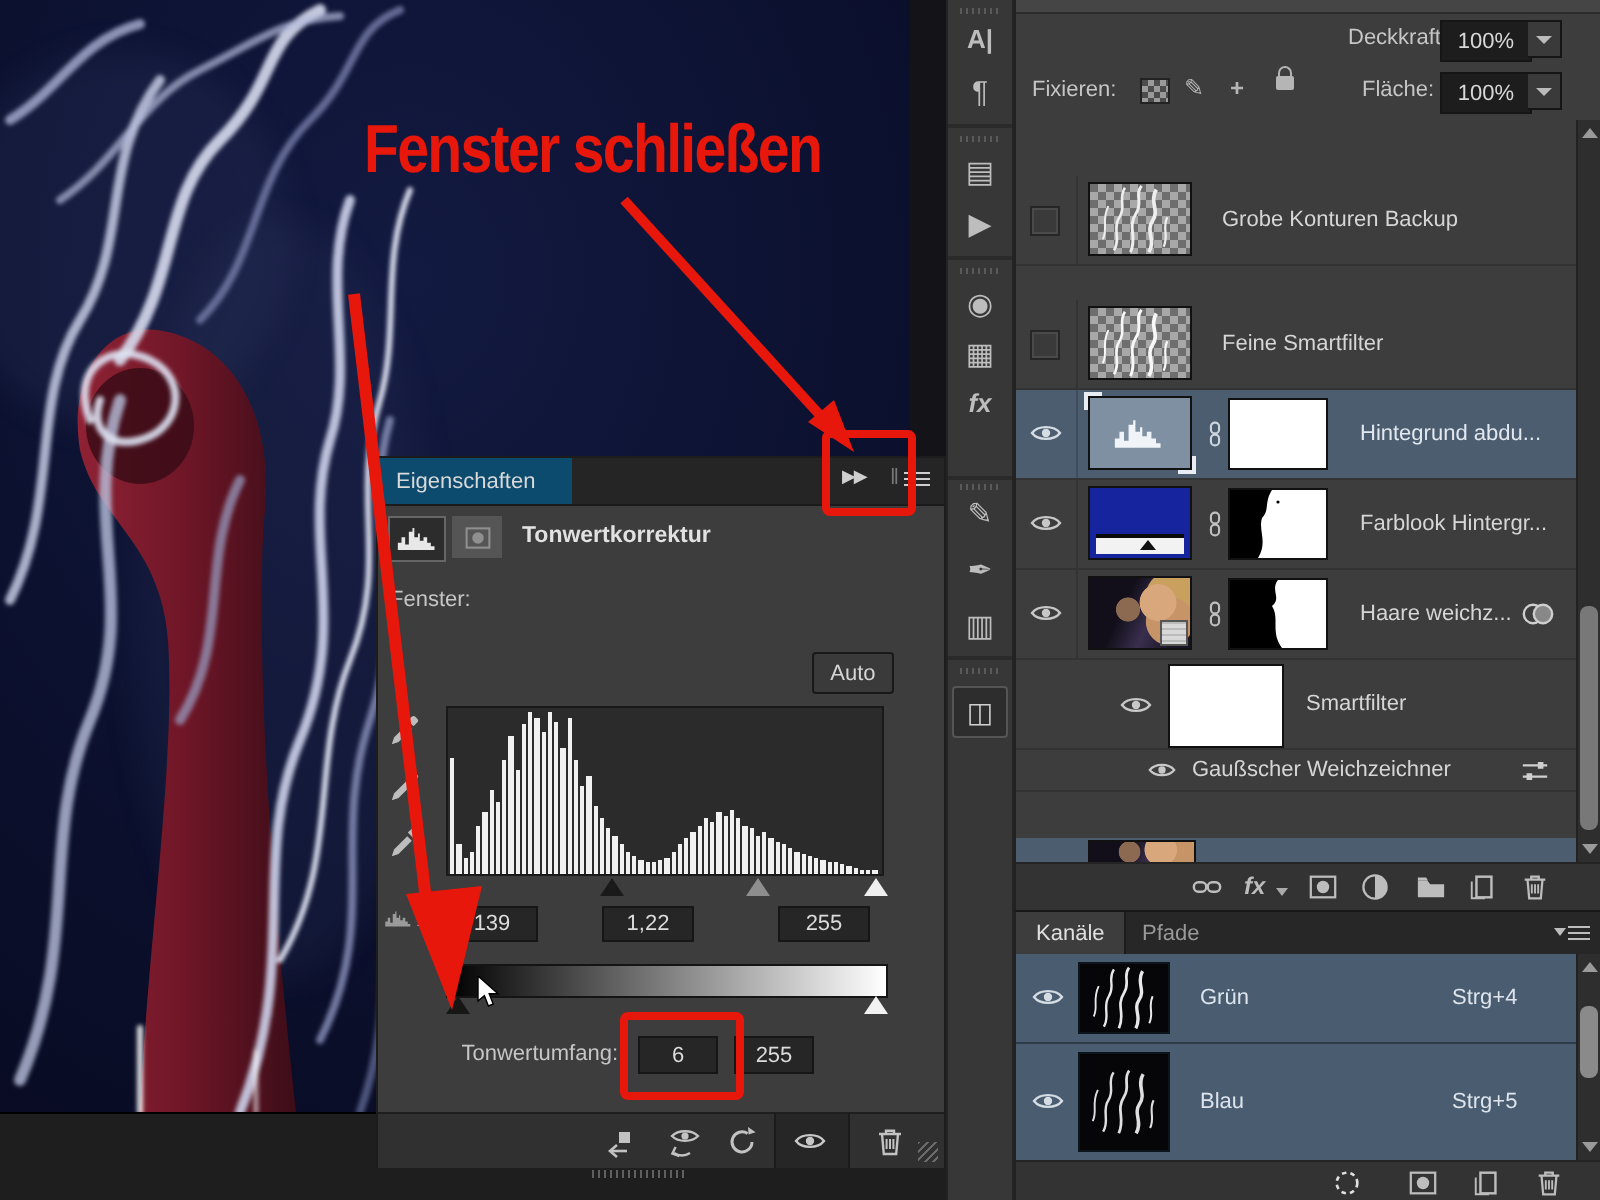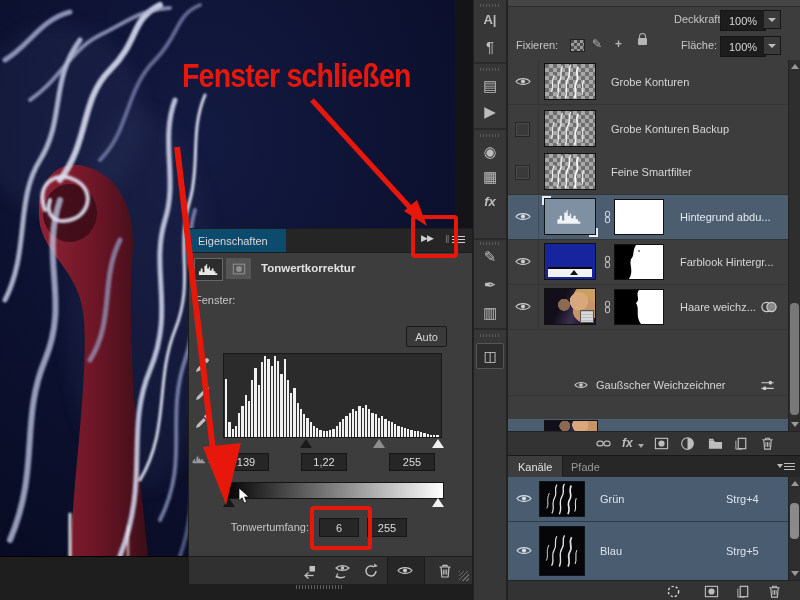--- a/index.html
+++ b/index.html
@@ -487,35 +487,22 @@
     <div class="abs lock-ic" style="left:107px;font-weight:700">+</div>
     <div id="lock-lock" class="abs"></div>
     <div id="fill-label" class="abs panel-label">Fläche:</div>
     <div id="fill-val" class="abs val-combo">100%</div>
     <div id="fill-arrow" class="abs drop-arrow">
         <i></i>
       </div>
 
     <div id="layer-list" class="abs">
 
-      <div class="abs lrow" style="top:0">
-        <div class="abs eye-cell">
-          <svg class="abs eye-ic ic" width="16" height="11" style="color:#c8c8c8">
-              <use href="#sym-eye"></use>
-            </svg>
-        </div>
-        <div class="abs thumb checker">
-          <svg class="ic" width="46" height="35" style="color:#f4f4f4">
-              <use href="#sym-swirl"></use>
-            </svg>
-        </div>
-        <div class="abs lname" style="left:103px">Grobe Konturen</div>
-      </div>
-
-      <div class="abs lrow" style="top:47px">
+
+      <div class="abs lrow" style="top:28px">
         <div class="abs eye-cell">
           <div class="abs chk"></div>
         </div>
         <div class="abs thumb checker">
           <svg class="ic" width="46" height="35" style="color:#eeeeee">
               <use href="#sym-swirl"></use>
             </svg>
         </div>
         <div class="abs lname" style="left:103px">Grobe Konturen Backup</div>
       </div>
@@ -591,20 +578,27 @@
           <svg class="ic" width="48" height="34" viewBox="0 0 48 34">
               <path d="M0,0 H24 C20,5 26,9 21,13 C25,19 20,26 26,34 H0 Z" fill="#000"></path>
             </svg>
         </div>
         <div class="abs lname" style="left:172px">Haare weichz...</div>
         <svg id="smart-circ" class="abs ic" width="18" height="14" style="color:#cfcfcf">
             <use href="#sym-smartcircles"></use>
           </svg>
       </div>
 
+      <div class="abs lrow" style="top:270px">
+        <svg class="abs ic" width="16" height="11" style="left:52px;top:17px;color:#c8c8c8">
+            <use href="#sym-eye"></use>
+          </svg>
+        <div class="abs" style="left:76px;top:2px;width:56px;height:40px;background:#fff;border:1px solid #111"></div>
+        <div class="abs lname" style="left:145px">Smartfilter</div>
+      </div>
 
       <div class="abs lrow" style="top:315px;height:20px">
         <svg class="abs ic" width="14" height="10" style="left:66px;top:5px;color:#c8c8c8">
             <use href="#sym-eye"></use>
           </svg>
         <div class="abs lname" style="left:88px">Gaußscher Weichzeichner</div>
         <svg class="abs ic" width="15" height="15" style="left:252px;top:3px;color:#cfcfcf">
             <use href="#sym-dblslider"></use>
           </svg>
       </div>

